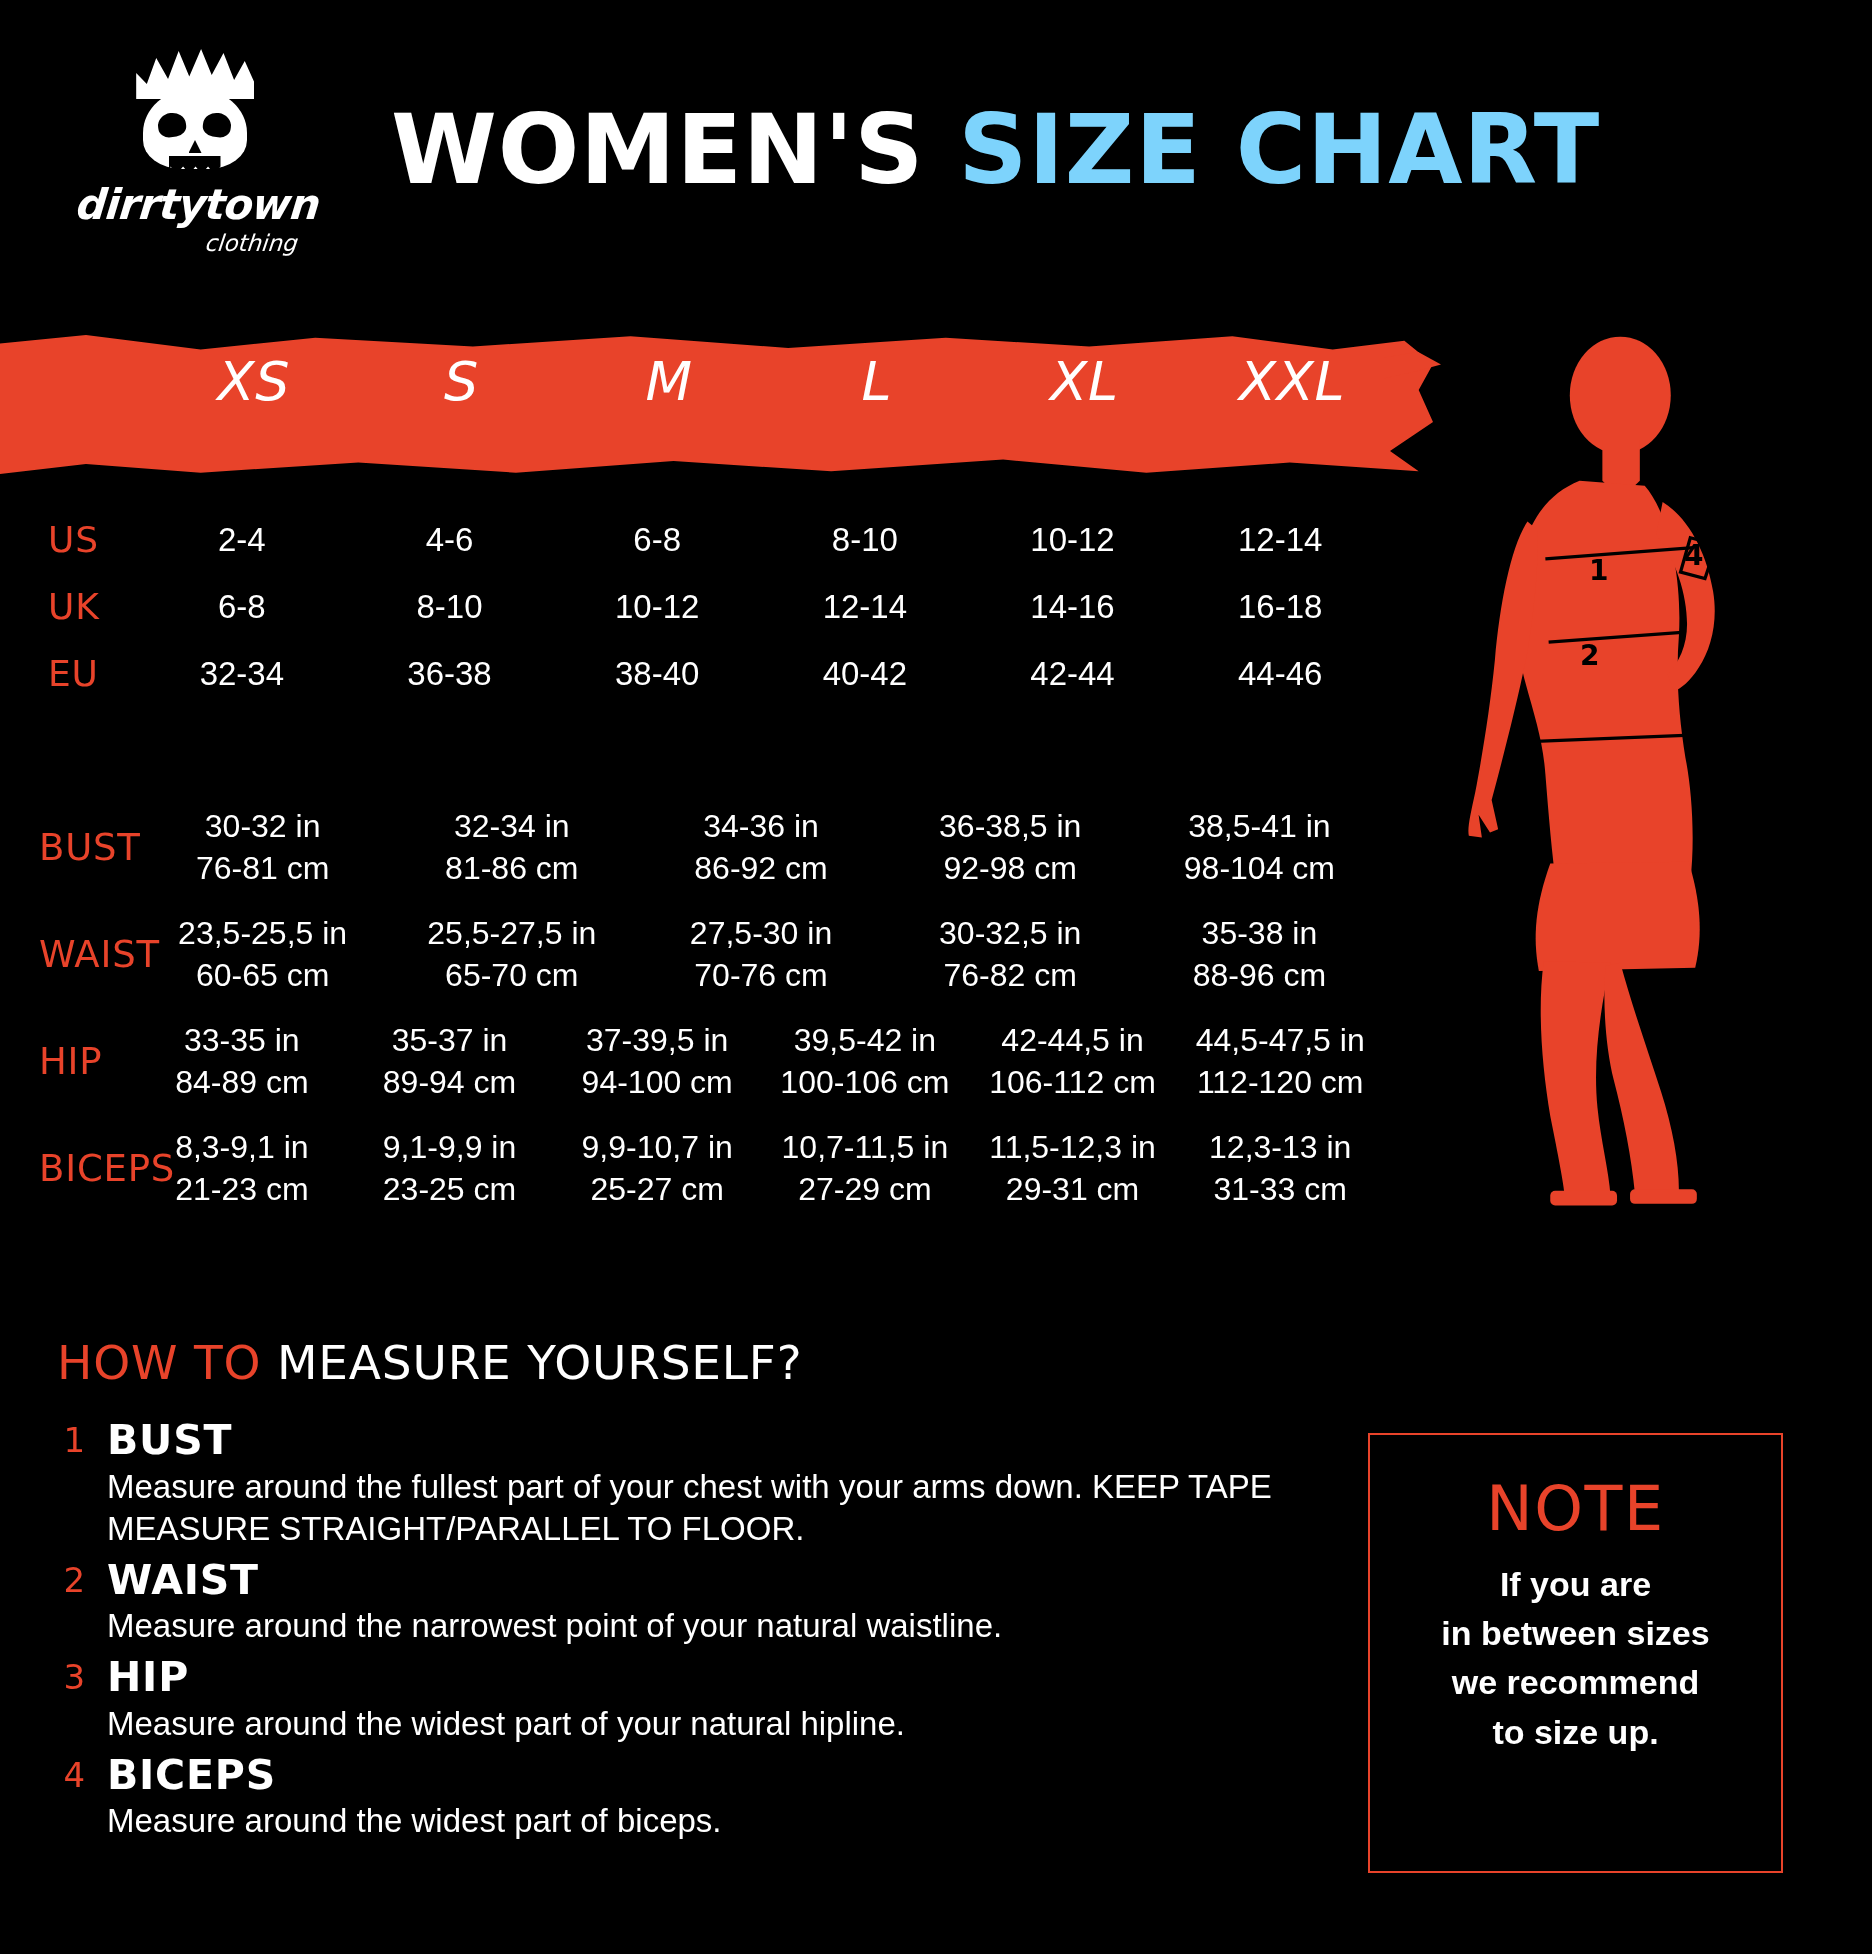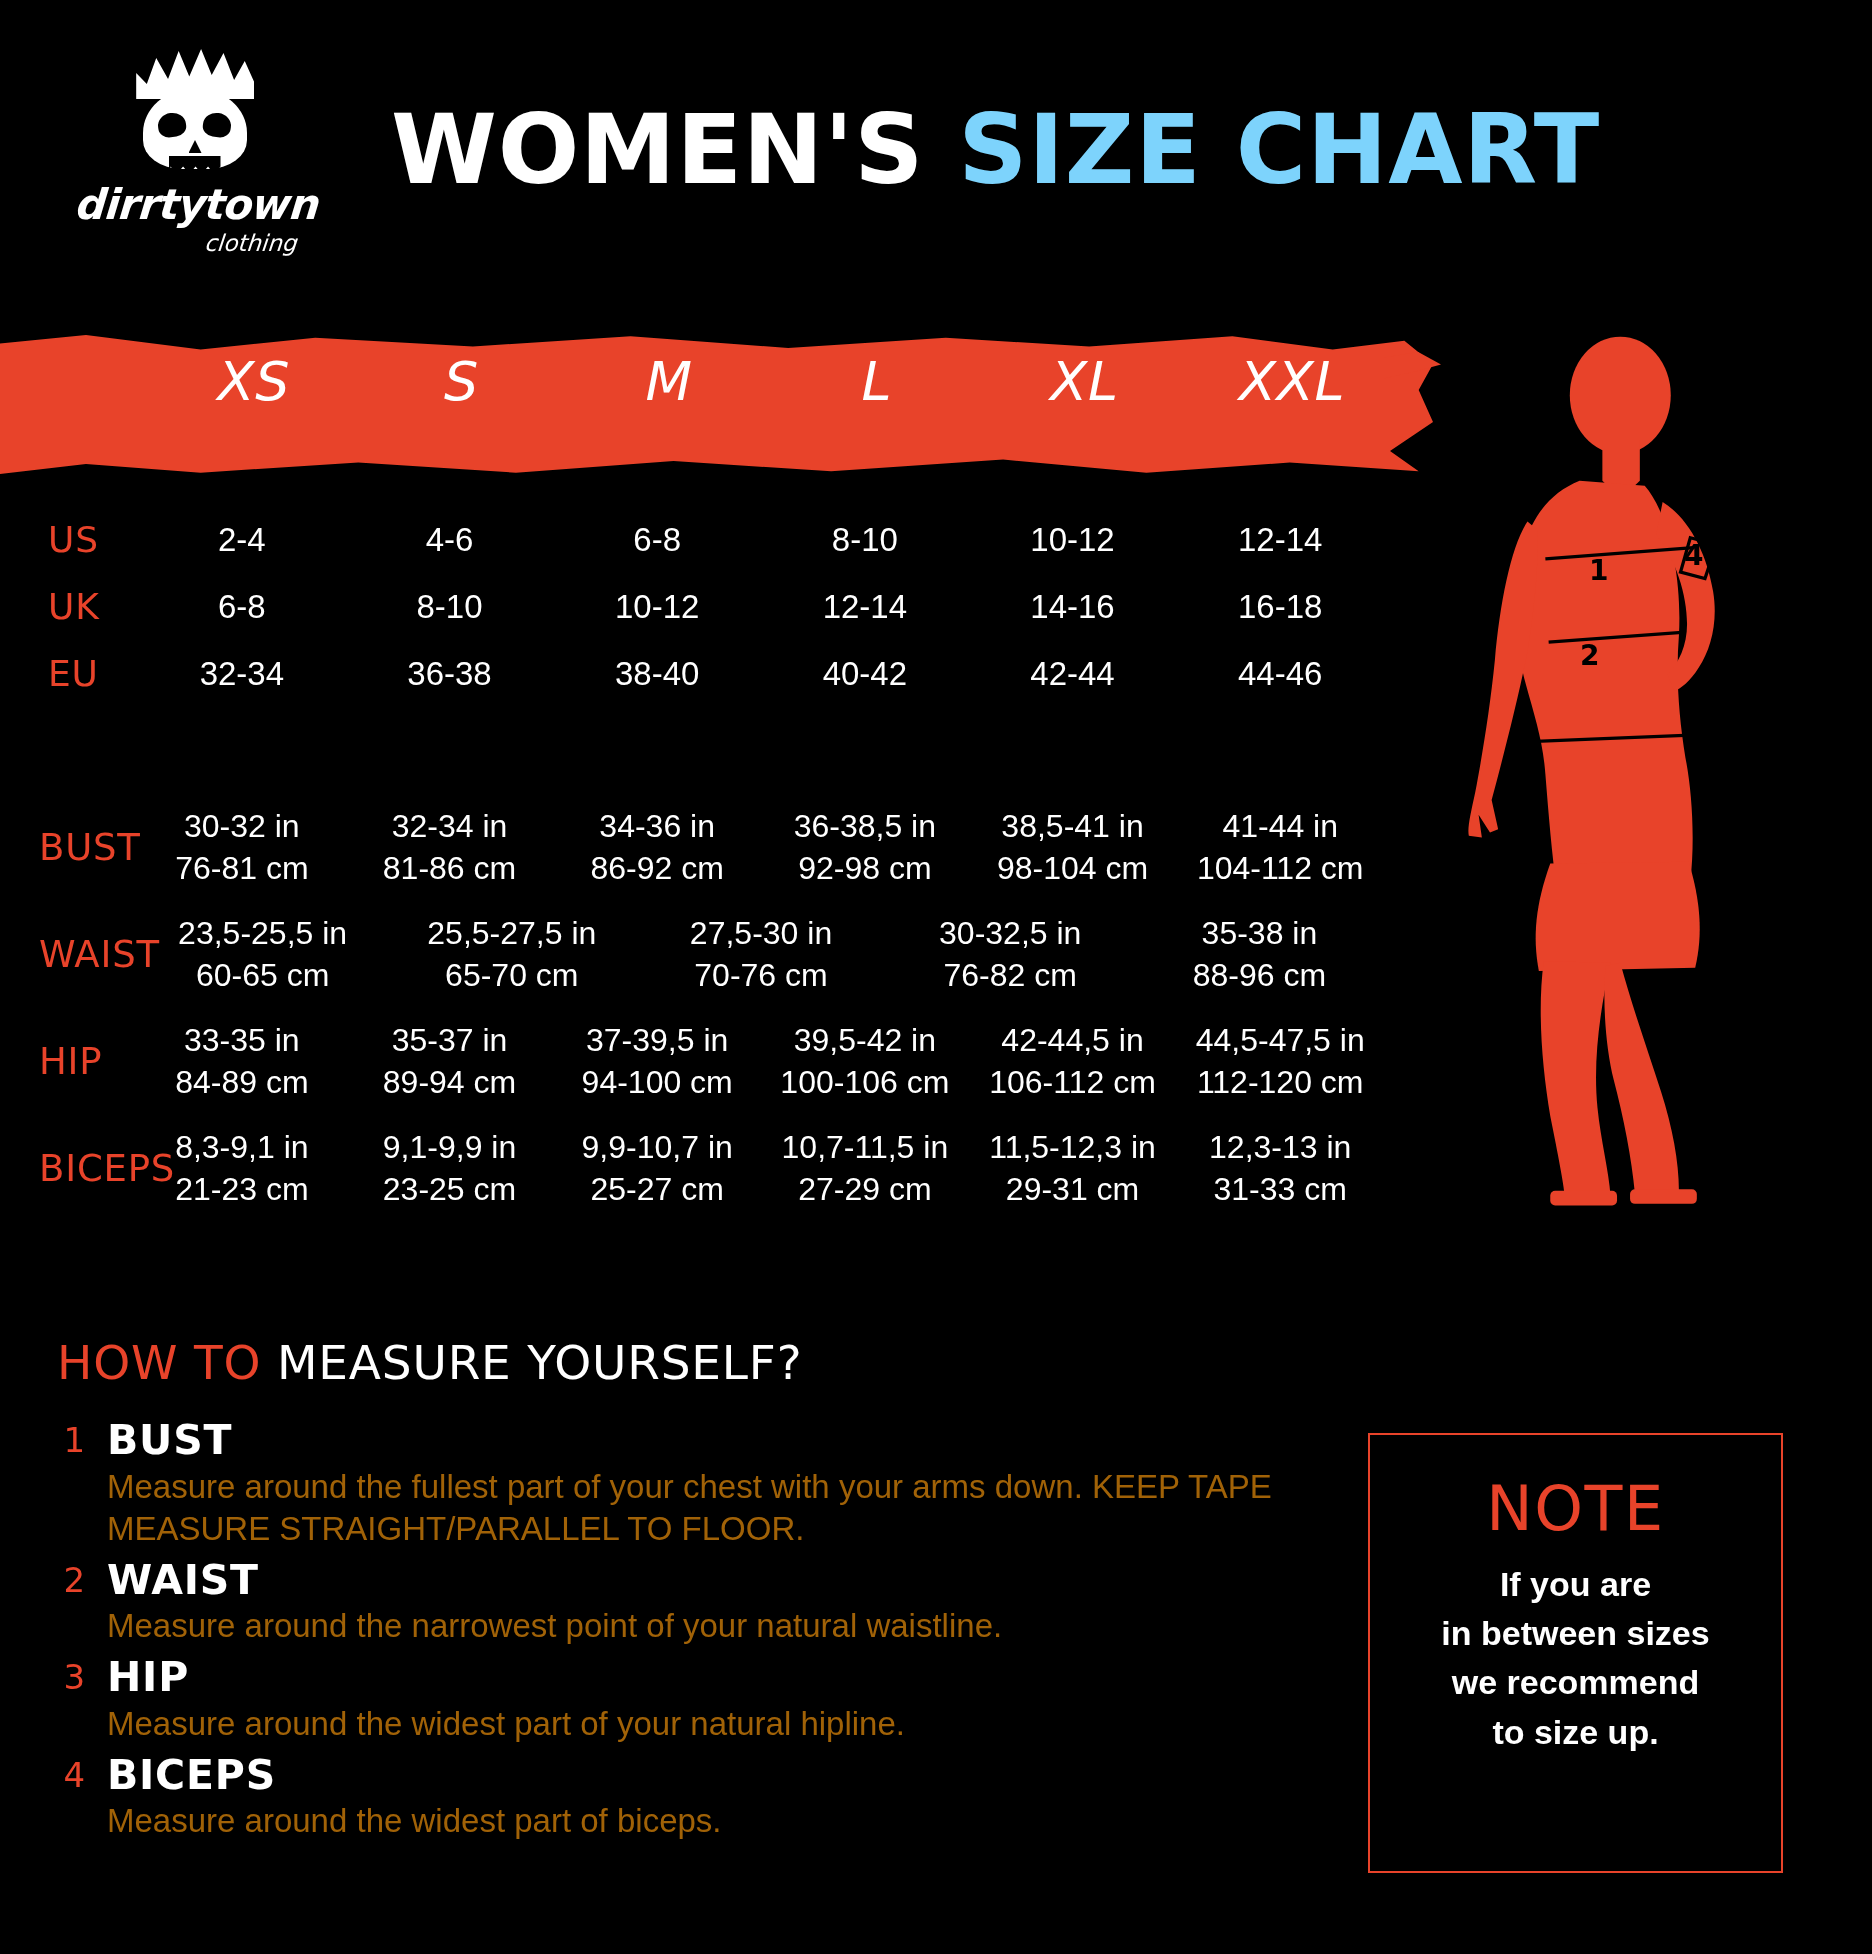--- a/index.html
+++ b/index.html
@@ -263,21 +263,21 @@
   .step-title {
     font-family: "DejaVu Sans", sans-serif;
     font-weight: bold;
     font-size: 41px;
     color: #ffffff;
     letter-spacing: 0.8px;
     line-height: 1.15;
   }
   .step-desc {
     font-size: 33px;
-    color: #a16207;
+    color: #ffffff;
     line-height: 1.28;
     margin-top: 1.6px;
   }
 
   
   .note {
     position: absolute;
     left: 1368px;
     top: 1433px;
     width: 415px;
@@ -382,24 +382,20 @@
         <div>34-36 in</div>
         <div>86-92 cm</div>
       </div>
       <div class="mcell">
         <div>36-38,5 in</div>
         <div>92-98 cm</div>
       </div>
       <div class="mcell">
         <div>38,5-41 in</div>
         <div>98-104 cm</div>
-      </div>
-      <div class="mcell">
-        <div>41-44 in</div>
-        <div>104-112 cm</div>
       </div>
     </div>
 
     <div class="mrow">
       <div class="mlabel">WAIST</div>
       <div class="mcell">
         <div>23,5-25,5 in</div>
         <div>60-65 cm</div>
       </div>
       <div class="mcell">

